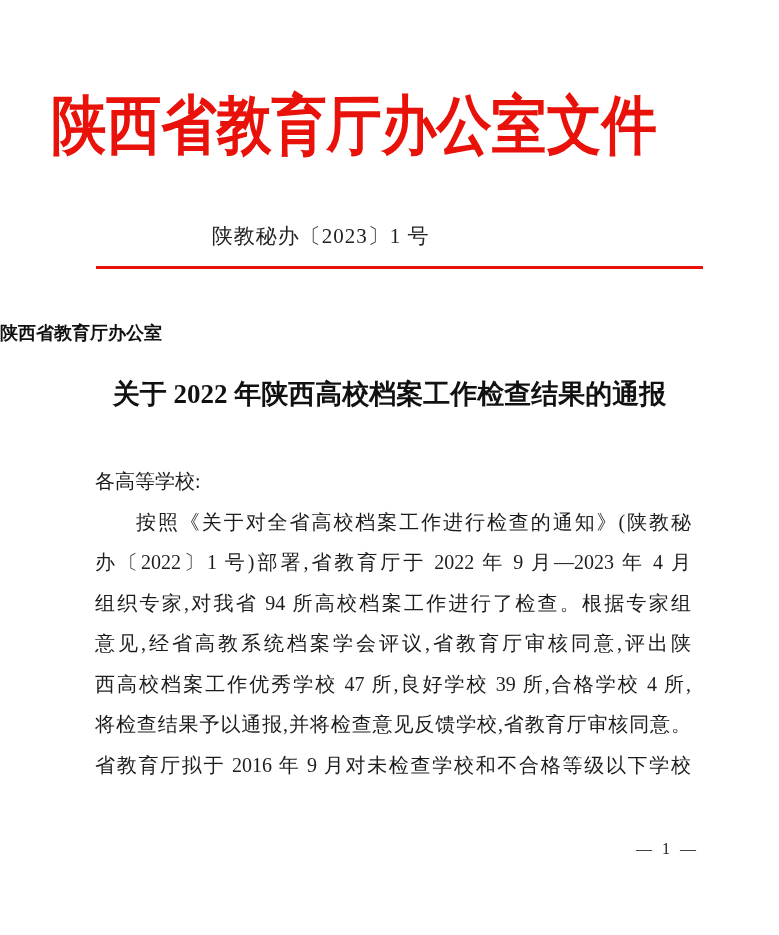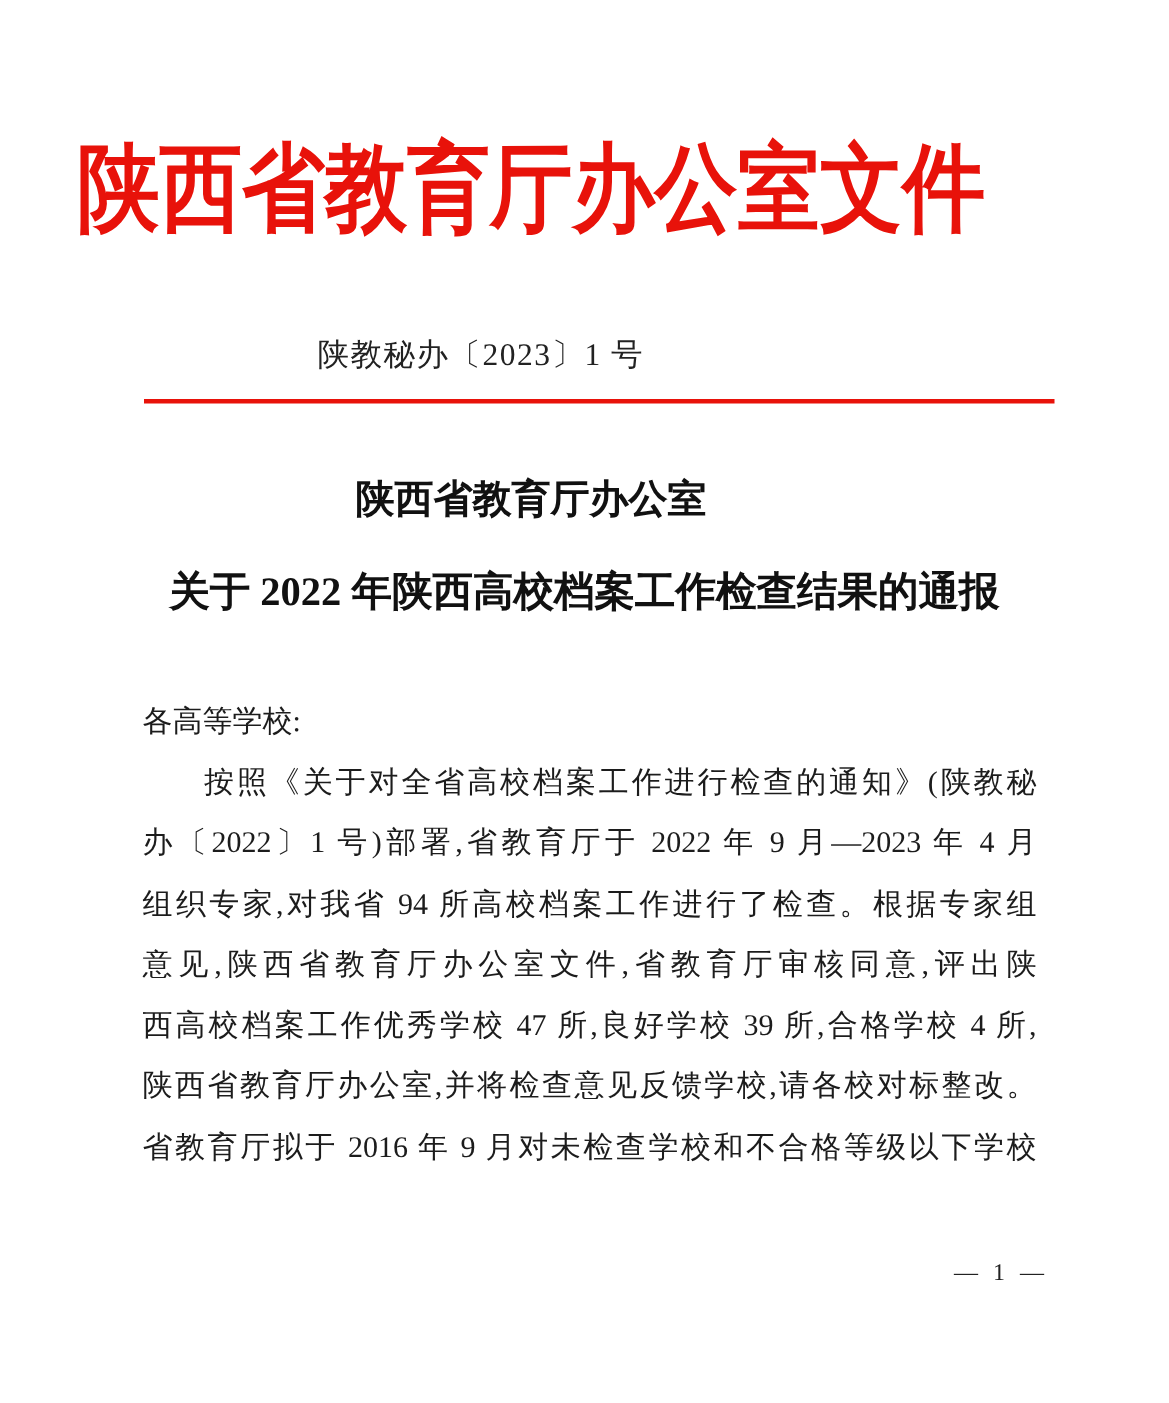--- a/index.html
+++ b/index.html
@@ -40,22 +40,22 @@
   }
   .red-line {
     position: absolute;
     top: 266px; left: 96px;
     width: 607px; height: 3px;
     background: var(--red);
   }
   .title-1 {
     position: absolute;
     top: 316px; left: 0; width: 708px;
-    text-align: center;
-    font-size: 26px;
+    text-align: left;
+    font-size: 18px;
     font-weight: bold;
     line-height: 34px;
     color: #111;
   }
   .title-2 {
     position: absolute;
     top: 376px; left: 0; width: 779px;
     text-align: center;
     font-size: 27px;
     font-weight: bold;
@@ -106,21 +106,21 @@
 
   <div class="title-1">陕西省教育厅办公室</div>
 
   <div class="title-2">关于 2022 年陕西高校档案工作检查结果的通报</div>
 
   <div class="body-block">
     <div class="body-line salutation">各高等学校:</div>
     <div class="body-line indent">按照《关于对全省高校档案工作进行检查的通知》(陕教秘</div>
     <div class="body-line">办〔2022〕1 号)部署,省教育厅于 2022 年 9 月—2023 年 4 月</div>
     <div class="body-line">组织专家,对我省 94 所高校档案工作进行了检查。根据专家组</div>
-    <div class="body-line">意见,陕西省教育厅办公室文件,省教育厅审核同意,评出陕</div>
+    <div class="body-line">意见,经省高教系统档案学会评议,省教育厅审核同意,评出陕</div>
     <div class="body-line">西高校档案工作优秀学校 47 所,良好学校 39 所,合格学校 4 所,</div>
-    <div class="body-line">陕西省教育厅办公室,并将检查意见反馈学校,请各校对标整改。</div>
+    <div class="body-line">将检查结果予以通报,并将检查意见反馈学校,省教育厅审核同意。</div>
     <div class="body-line">省教育厅拟于 2016 年 9 月对未检查学校和不合格等级以下学校</div>
   </div>
 
   <div class="page-number">— 1 —</div>
 
 </div>
 
 </body></html>

